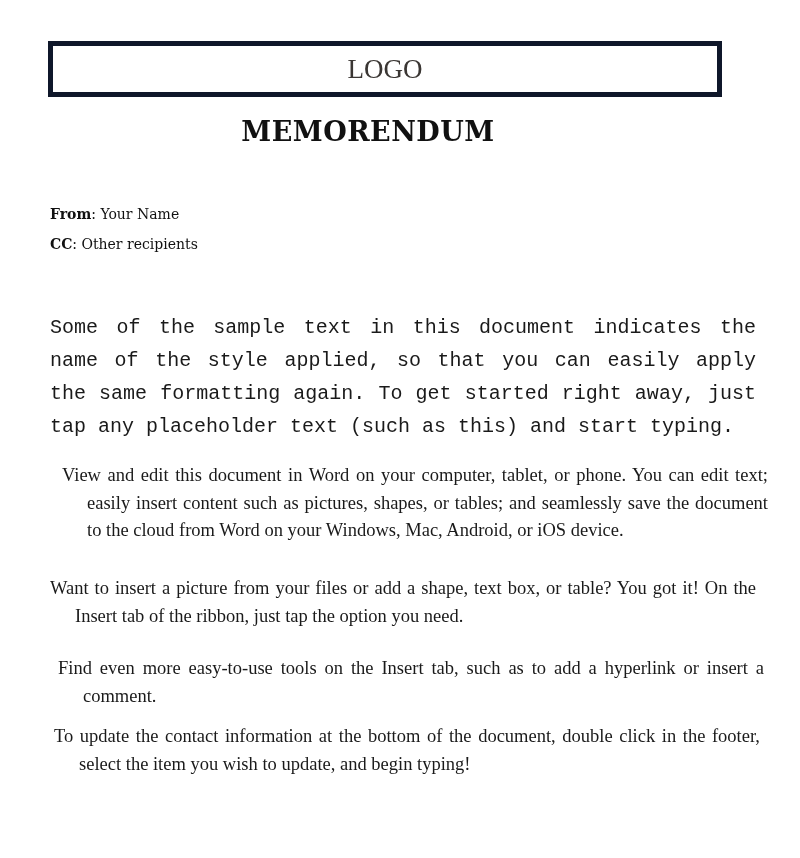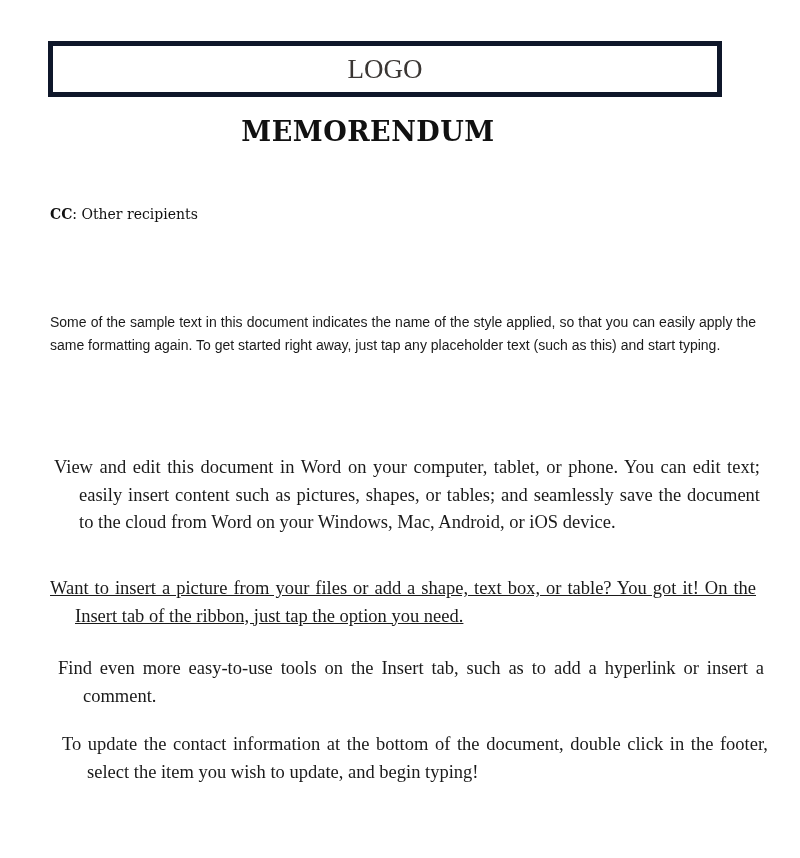--- a/index.html
+++ b/index.html
@@ -55,24 +55,24 @@
       color: #111;
     }
     .header-fields .field-label {
       font-weight: bold;
     }
     .intro {
       position: absolute;
       left: 50px;
       top: 311px;
       width: 706px;
-      line-height: 23px;
+      line-height: 33px;
       text-align: justify;
-      font-family: Liberation Sans, sans-serif;
-      font-size: 14px;
+      font-family: Liberation Mono, monospace;
+      font-size: 20px;
     }
     .para {
       position: absolute;
       left: 50px;
       width: 706px;
       line-height: 27.5px;
       text-align: justify;
       padding-left: 25px;
       text-indent: -25px;
       box-sizing: border-box;
@@ -88,22 +88,25 @@
 <body>
 
 <div class="logo-box">
   <span class="logo-text">LOGO</span>
 </div>
 
 <div class="title">MEMORENDUM</div>
 
 <div class="header-fields">
   <div>
+    <span class="field-label">From</span><span>:</span><span> Your Name</span>
+  </div>
+  <div>
     <span class="field-label">CC</span><span>:</span><span> Other recipients</span>
   </div>
 </div>
 
 <p class="intro" style="margin:0;">Some of the sample text in this document indicates the name of the style applied, so that you can easily apply the same formatting again. To get started right away, just tap any placeholder text (such as this) and start typing.</p>
 
-<p class="para p1" style="margin:4px;">View and edit this document in Word on your computer, tablet, or phone. You can edit text; easily insert content such as pictures, shapes, or tables; and seamlessly save the document to the cloud from Word on your Windows, Mac, Android, or iOS device.</p>
-<p class="para p2" style="margin:0;text-decoration:underline;">Want to insert a picture from your files or add a shape, text box, or table? You got it! On the Insert tab of the ribbon, just tap the option you need.</p>
+<p class="para p1" style="margin:12px;">View and edit this document in Word on your computer, tablet, or phone. You can edit text; easily insert content such as pictures, shapes, or tables; and seamlessly save the document to the cloud from Word on your Windows, Mac, Android, or iOS device.</p>
+<p class="para p2" style="margin:0;">Want to insert a picture from your files or add a shape, text box, or table? You got it! On the Insert tab of the ribbon, just tap the option you need.</p>
 <p class="para p3" style="margin:8px;">Find even more easy-to-use tools on the Insert tab, such as to add a hyperlink or insert a comment.</p>
-<p class="para p4" style="margin:12px;">To update the contact information at the bottom of the document, double click in the footer, select the item you wish to update, and begin typing!</p>
+<p class="para p4" style="margin:4px;">To update the contact information at the bottom of the document, double click in the footer, select the item you wish to update, and begin typing!</p>
 
 </body></html>

